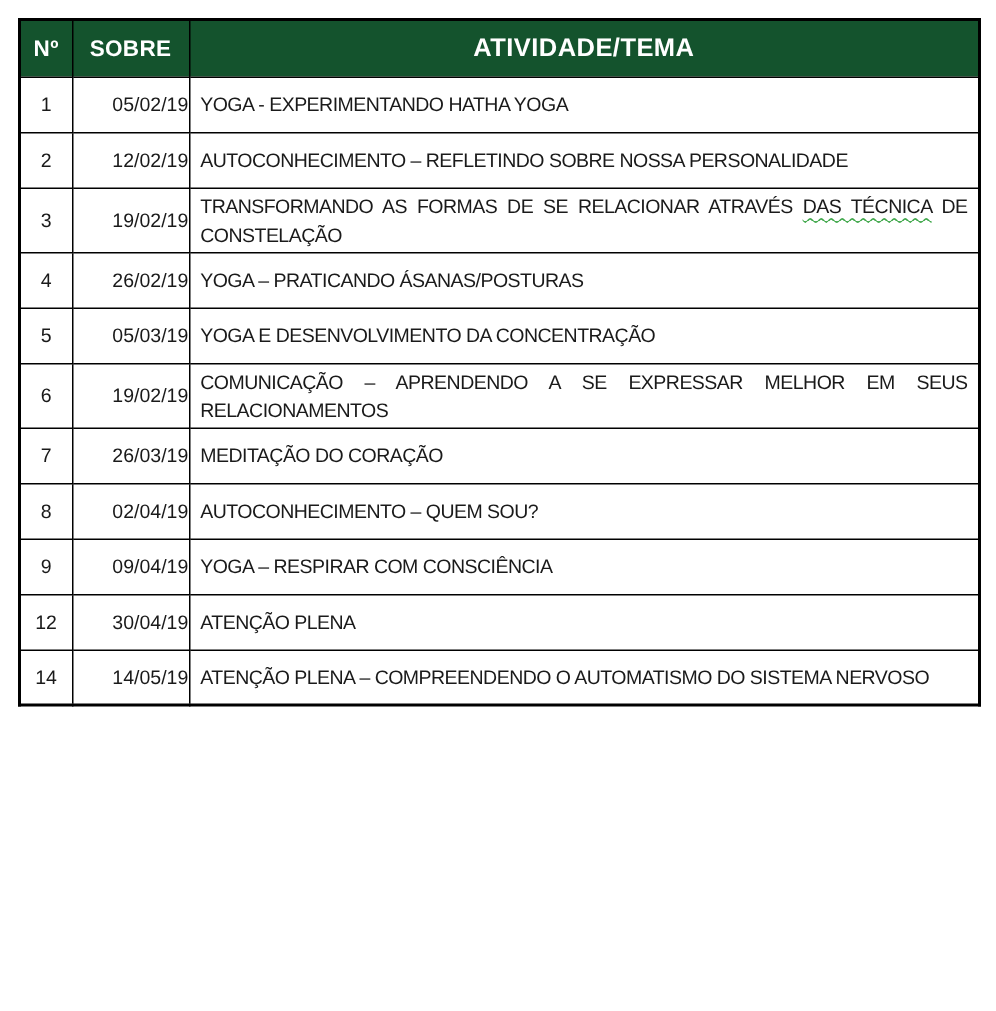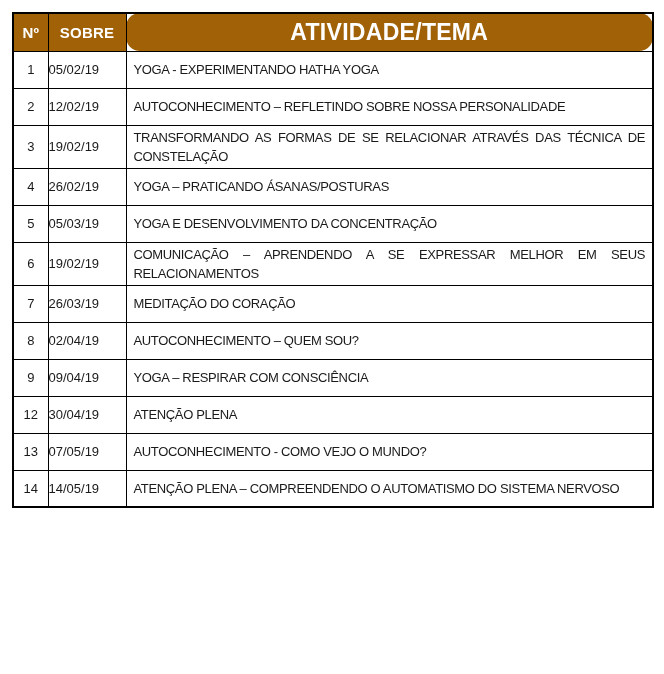--- a/index.html
+++ b/index.html
@@ -23,49 +23,50 @@
   }
   col.col-num  { width: 35px; }
   col.col-date { width: 78px; }
   col.col-act  { width: 527px; }
   th, td {
     border: 1px solid #000000;
     vertical-align: middle;
     box-sizing: border-box;
   }
   thead th {
-    background: #a16207;
+    background: #14532d;
     color: #ffffff;
     font-weight: bold;
     height: 38px;
     text-align: center;
     padding: 0;
   }
   th.h-small { font-size: 15px; letter-spacing: 0.2px; }
-  th.h-big   { font-size: 23px; letter-spacing: 0.3px; border-radius: 14px; }
+  th.h-big   { font-size: 17px; letter-spacing: 0.3px; }
   tbody td {
     color: #1a1a1a;
     font-size: 13px;
   }
   tr.r-single td { height: 37px; }
   tr.r-double td { height: 43px; }
   td.c-num  { text-align: center; padding: 0; }
-  td.c-date { text-align: left; padding: 0; letter-spacing: 0; }
+  td.c-date { text-align: right; padding: 0; letter-spacing: 0; }
   td.c-act  {
     text-align: left;
     padding: 0 7px;
     letter-spacing: -0.35px;
   }
   td.c-act .line { line-height: 19px; }
   .jline {
     width: 100%;
     text-align: justify;
     text-align-last: justify;
   }
   .wavy {
+    text-decoration: underline;
     text-decoration-style: wavy;
     text-decoration-color: #3FA74A;
     text-decoration-thickness: 1px;
     text-underline-offset: 3px;
     margin-top: 24px;
   }
 </style>
 </head>
 <body>
 
@@ -134,24 +135,19 @@
         <td class="c-num">9</td>
         <td class="c-date">09/04/19</td>
         <td class="c-act">YOGA – RESPIRAR COM CONSCIÊNCIA</td>
       </tr>
       <tr class="r-single">
         <td class="c-num">12</td>
         <td class="c-date">30/04/19</td>
         <td class="c-act">ATENÇÃO PLENA</td>
       </tr>
       <tr class="r-single">
-        <td class="c-num">13</td>
-        <td class="c-date">07/05/19</td>
-        <td class="c-act">AUTOCONHECIMENTO - COMO VEJO O MUNDO?</td>
-      </tr>
-      <tr class="r-single">
         <td class="c-num">14</td>
         <td class="c-date">14/05/19</td>
         <td class="c-act">ATENÇÃO PLENA – COMPREENDENDO O AUTOMATISMO DO SISTEMA NERVOSO</td>
       </tr>
     </tbody>
   </table>
 </div>
 
 </body></html>

